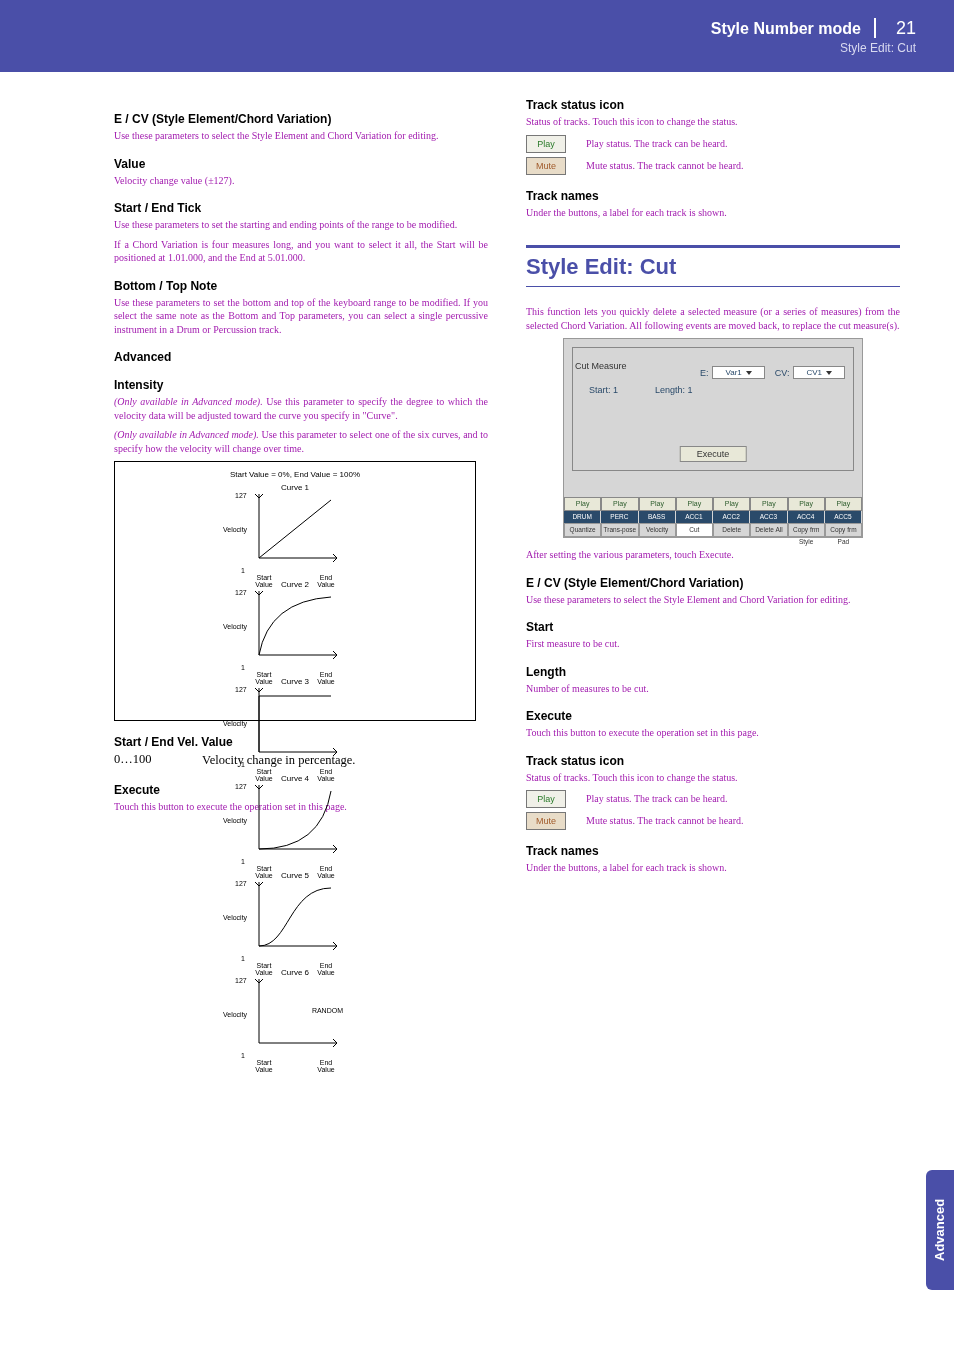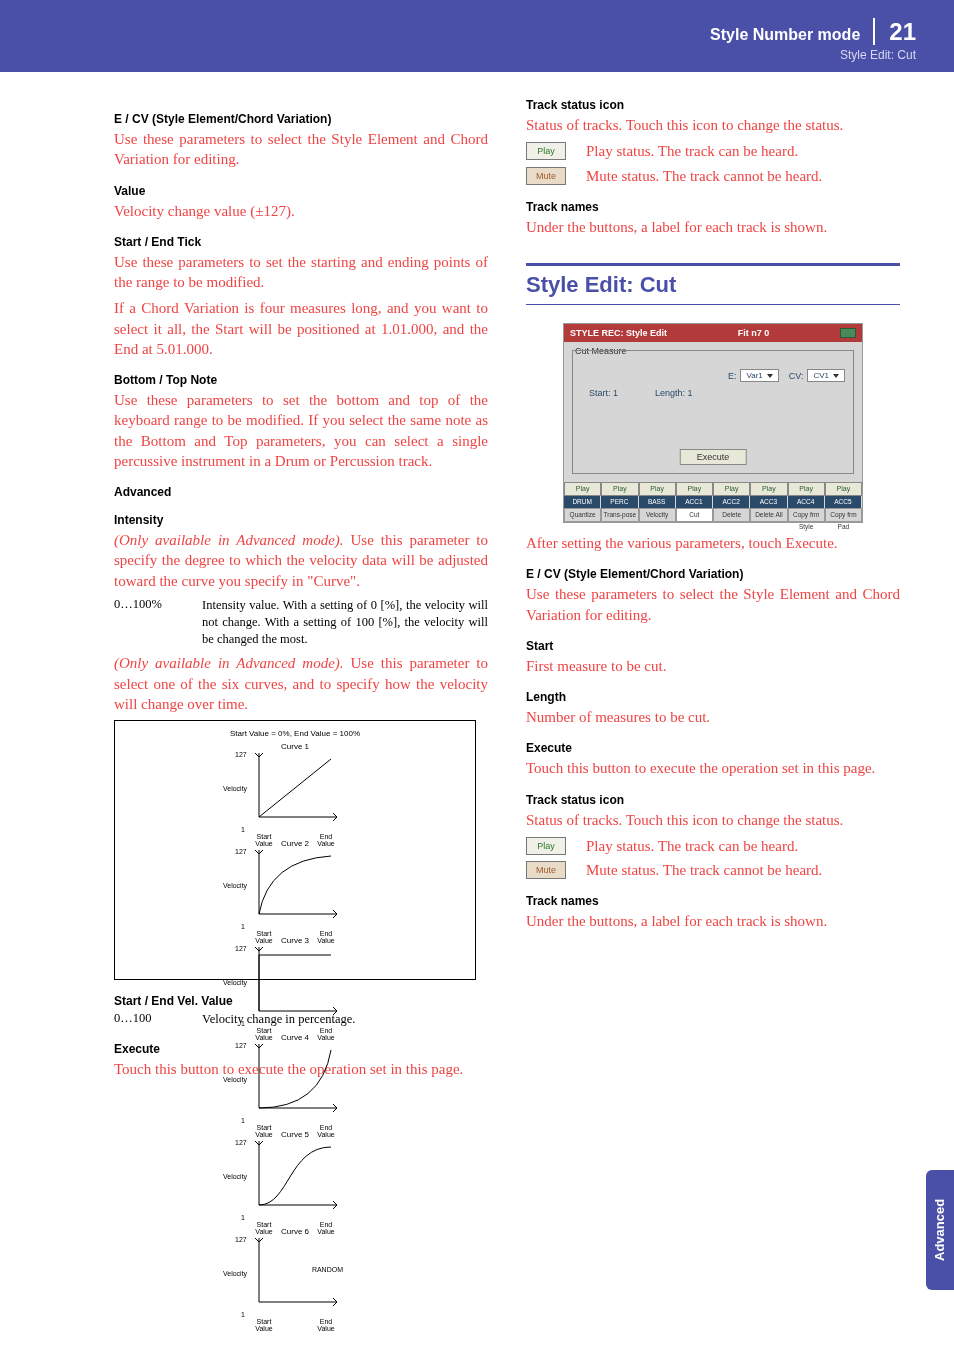--- a/index.html
+++ b/index.html
@@ -20,24 +20,24 @@
     padding: 18px 38px 0 0;
   }
   .header-title {
     font-family: Arial, Helvetica, sans-serif;
     font-weight: bold;
     font-size: 16px;
     display: inline;
   }
   .header-page {
     font-family: Arial, Helvetica, sans-serif;
-    font-weight: bold;
-    font-size: 24px;
+    font-weight: normal;
+    font-size: 18px;
     border-left: 2px solid #fff;
-    padding-left: 14px;
+    padding-left: 20px;
     margin-left: 10px;
   }
   .header-sub {
     font-family: Arial, Helvetica, sans-serif;
     font-size: 12px;
     color: #d8d9f0;
     margin-top: 2px;
   }
   .content {
     display: flex;
@@ -47,22 +47,22 @@
   .col { width: 374px; }
   .para-h {
     font-family: Arial, Helvetica, sans-serif;
     font-weight: bold;
     font-size: 12px;
     color: #000;
     margin-top: 14px;
     margin-bottom: 3px;
   }
   .body-text {
-    font-size: 15px;
-    color: #ef4444;
+    font-size: 10px;
+    color: #a21caf;
     line-height: 1.35;
     text-align: justify;
     margin-bottom: 6px;
   }
   .body-text em { font-style: italic; }
   .tbl { display: flex; gap: 20px; margin-bottom: 6px; }
   .tbl .tk { width: 68px; font-size: 12.5px; }
   .tbl .tv { flex: 1; font-size: 12.5px; text-align: justify; line-height: 1.35; }
   .section-h {
     font-family: Arial, Helvetica, sans-serif;
@@ -108,21 +108,21 @@
     border: 1px solid #888;
     margin: 8px;
     height: 124px;
     padding: 18px 8px 8px 8px;
     font-size: 9px;
     color: #2a4a6a;
     position: relative;
   }
   .ss-row { display: flex; gap: 4px; margin-bottom: 6px; align-items: center; justify-content: flex-end; }
   .ss-row2 { display: flex; gap: 37px; margin: 6px 0 0 8px; }
-  .ss-dd { background: #fff; border: 1px solid #888; padding: 1px 5px; font-size: 8px; display: inline-flex; align-items: center; gap: 2px; }
+  .ss-dd { background: #fff; border: 1px solid #888; padding: 1px 12px; font-size: 8px; display: inline-flex; align-items: center; gap: 2px; }
   .ss-dd::after { content: ""; border-left: 3px solid transparent; border-right: 3px solid transparent; border-top: 4px solid #333; margin-left: 2px; }
   .ss-exec {
     position: absolute;
     bottom: 8px;
     left: 50%;
     transform: translateX(-50%);
     background: #e8e8d8;
     border: 1px solid #888;
     padding: 2px 16px;
     font-size: 9px;
@@ -250,24 +250,20 @@
     <div class="body-text">Use these parameters to set the starting and ending points of the range to be modified.</div>
     <div class="body-text">If a Chord Variation is four measures long, and you want to select it all, the Start will be positioned at 1.01.000, and the End at 5.01.000.</div>
 
     <div class="para-h">Bottom / Top Note</div>
     <div class="body-text">Use these parameters to set the bottom and top of the keyboard range to be modified. If you select the same note as the Bottom and Top parameters, you can select a single percussive instrument in a Drum or Percussion track.</div>
 
     <div class="para-h">Advanced</div>
 
     <div class="para-h">Intensity</div>
     <div class="body-text"><em>(Only available in Advanced mode).</em><span> Use this parameter to specify the degree to which the velocity data will be adjusted toward the curve you specify in "Curve".</span></div>
-    <div class="tbl">
-      <div class="tk">0…100%</div>
-      <div class="tv">Intensity value. With a setting of 0 [%], the velocity will not change. With a setting of 100 [%], the velocity will be changed the most.</div>
-    </div>
 
     <div class="body-text"><em>(Only available in Advanced mode).</em><span> Use this parameter to select one of the six curves, and to specify how the velocity will change over time.</span></div>
 
     <div class="curves-fig">
       <div class="curves-caption">Start Value = 0%, End Value = 100%</div>
       <div class="curves-grid">
 
         <div class="curve-cell">
           <div class="curve-title">Curve 1</div>
           <div class="curve-box">
@@ -398,27 +394,23 @@
     <div class="status-row">
       <div class="status-btn mute">Mute</div>
       <div class="body-text" style="margin:0">Mute status. The track cannot be heard.</div>
     </div>
 
     <div class="para-h">Track names</div>
     <div class="body-text">Under the buttons, a label for each track is shown.</div>
 
     <div class="section-h">Style Edit: Cut</div>
 
+    <div class="body-text">This function lets you quickly delete a selected measure (or a series of measures) from the selected Chord Variation. All following events are moved back, to replace the cut measure(s).</div>
 
     <div class="screenshot">
-      <div class="ss-titlebar">
-        <span>STYLE REC: Style Edit</span>
-        <span>Fit n7 0</span>
-        <span class="mt"></span>
-      </div>
       <div class="ss-legend">Cut Measure</div>
       <div class="ss-inner">
         <div class="ss-row">
           <span>E:</span>
           <span class="ss-dd">Var1</span>
           <span style="margin-left:6px">CV:</span>
           <span class="ss-dd">CV1</span>
         </div>
         <div class="ss-row2">
           <span>Start: 1</span>

